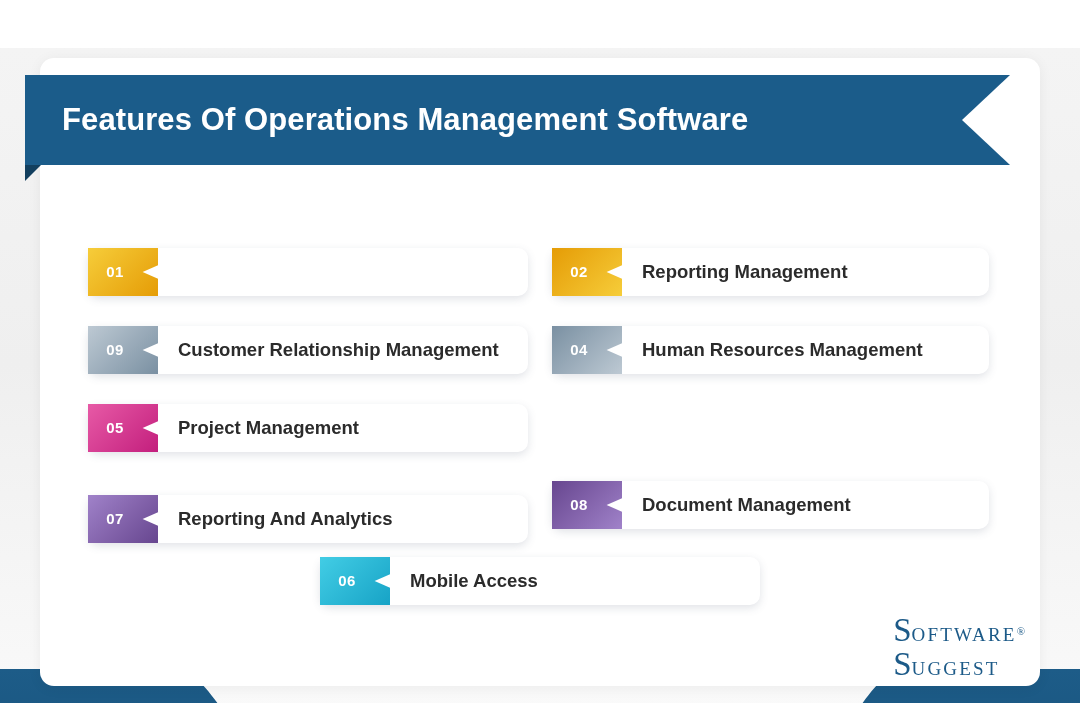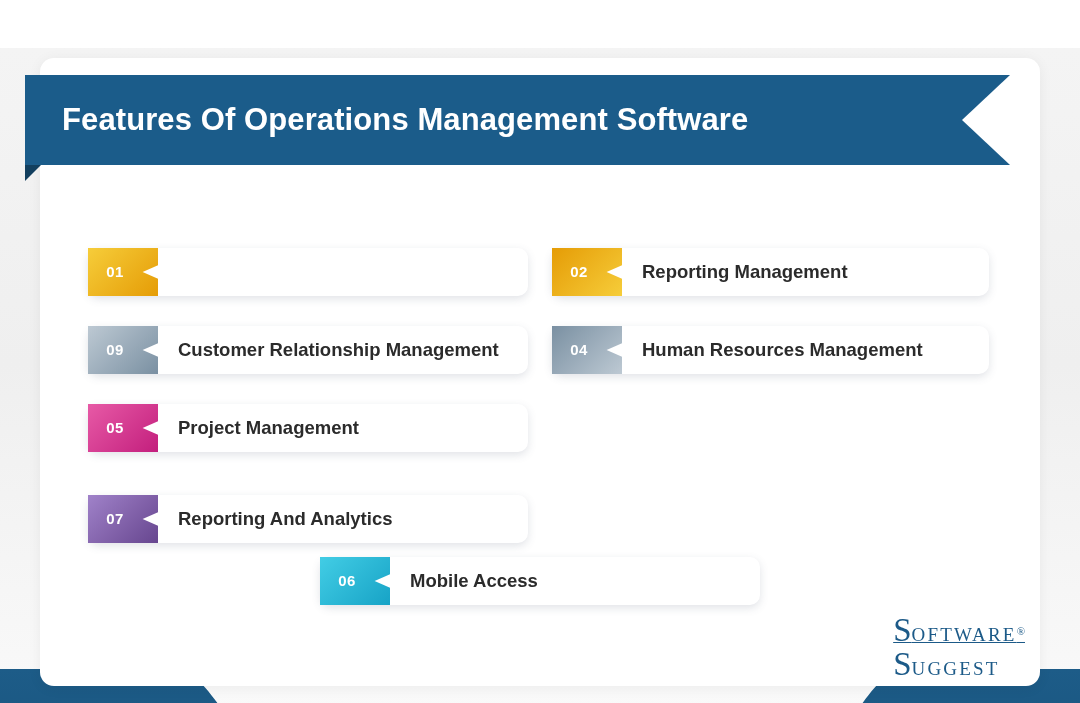--- a/index.html
+++ b/index.html
@@ -188,21 +188,21 @@
   }
   #logo .cap {
     font-size: 33px;
     font-weight: normal;
   }
   #logo .rest {
     font-size: 19px;
     letter-spacing: 2.2px;
     font-weight: normal;
   }
-  #logo .line1 { margin-bottom: 1px; text-decoration: underline; }
+  #logo .line1 { margin-bottom: 1px; }
   #logo .line2 { margin-left: 0px; }
   #logo .reg {
     font-size: 11px;
     vertical-align: super;
     letter-spacing: 0;
   }
 </style>
 </head>
 <body>
 
@@ -249,20 +249,26 @@
         <div class="tag" style="background: linear-gradient(135deg, rgb(231, 90, 166) 0%, rgb(195, 31, 125) 100%);"></div>
         <div class="tag-num">05</div>
         <div class="label">Project Management</div>
       </div>
       <div class="item" style="left: 88px; top: 447px; width: 440px;">
         <div class="pill"></div>
         <div class="tag" style="background: linear-gradient(135deg, rgb(160, 130, 201) 0%, rgb(103, 70, 143) 100%);"></div>
         <div class="tag-num">07</div>
         <div class="label">Reporting And Analytics</div>
       </div>
+      <div class="item" style="left: 552px; top: 433px; width: 437px;">
+        <div class="pill"></div>
+        <div class="tag" style="background: linear-gradient(135deg, rgb(103, 70, 143) 0%, rgb(160, 130, 201) 100%);"></div>
+        <div class="tag-num">08</div>
+        <div class="label">Document Management</div>
+      </div>
       <div class="item" style="left: 320px; top: 509px; width: 440px;">
         <div class="pill"></div>
         <div class="tag" style="background: linear-gradient(135deg, rgb(66, 205, 229) 0%, rgb(23, 163, 198) 100%);"></div>
         <div class="tag-num">06</div>
         <div class="label">Mobile Access</div>
       </div>
     </div>
 
   <div id="logo">
     <div class="line line1"><span class="cap">S</span><span class="rest">OFTWARE</span><span class="reg">®</span></div>

